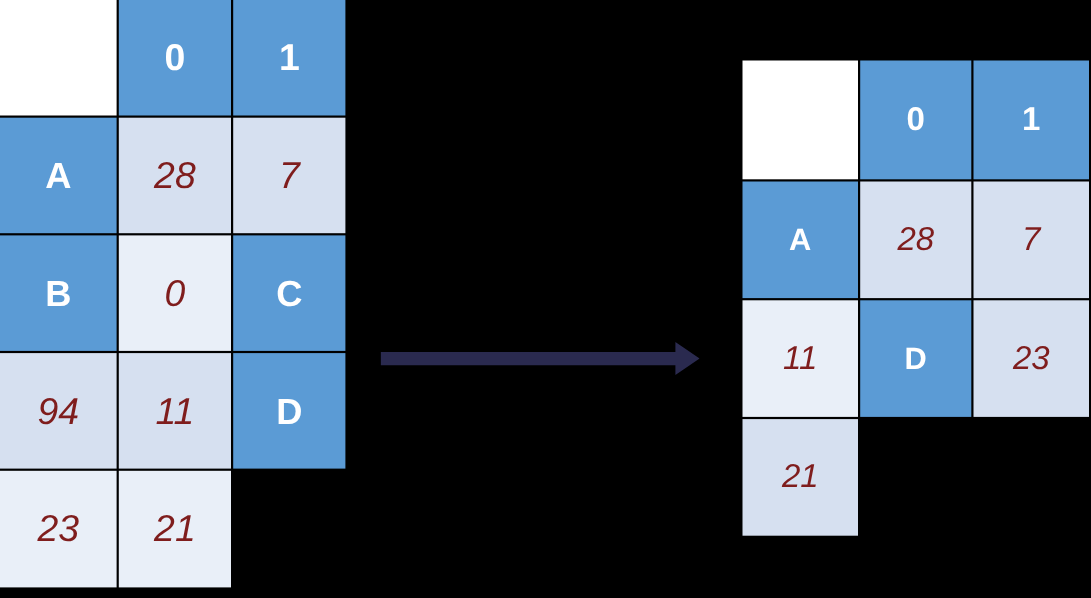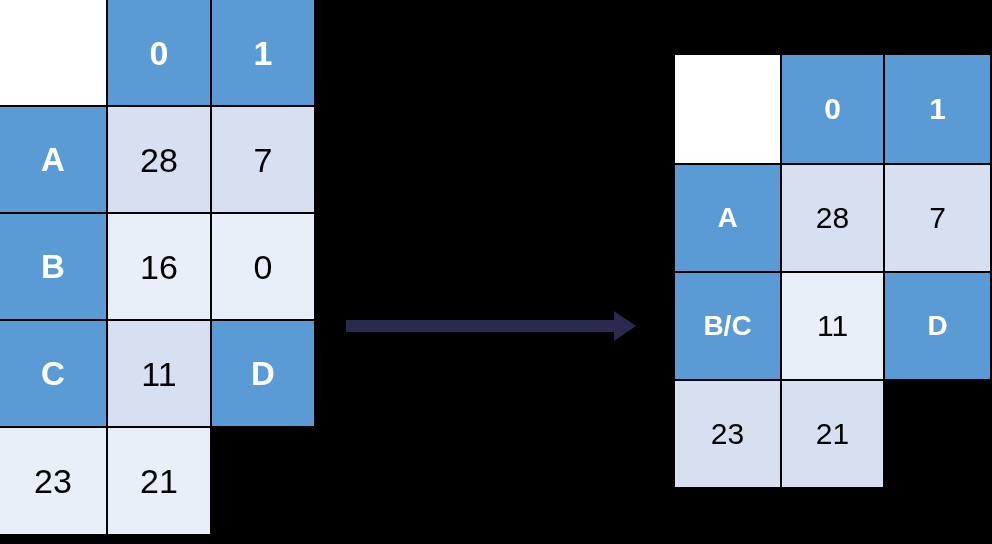--- a/index.html
+++ b/index.html
@@ -51,22 +51,23 @@
     font-weight: bold;
   }
 
   .cell-rowhead {
     background: #5b9bd5;
     color: #ffffff;
     font-weight: bold;
   }
 
   .cell-value {
-    color: #000000;
+    color: #7f1d1d;
     font-weight: normal;
+    font-style: italic;
   }
 
   .cell-value.band-dark  { background: #d6e0f0; }
   .cell-value.band-light { background: #e9eff8; }
 
   
   #table-left {
     left: 0px;
     top: 0px;
     width: 316px;
@@ -109,24 +110,24 @@
 
     <div class="cell cell-corner"></div>
     <div class="cell cell-colhead">0</div>
     <div class="cell cell-colhead">1</div>
 
     <div class="cell cell-rowhead">A</div>
     <div class="cell cell-value band-dark">28</div>
     <div class="cell cell-value band-dark">7</div>
 
     <div class="cell cell-rowhead">B</div>
-    <div class="cell cell-value band-light">16</div>
     <div class="cell cell-value band-light">0</div>
 
     <div class="cell cell-rowhead">C</div>
+    <div class="cell cell-value band-dark">94</div>
     <div class="cell cell-value band-dark">11</div>
 
     <div class="cell cell-rowhead">D</div>
     <div class="cell cell-value band-light">23</div>
     <div class="cell cell-value band-light">21</div>
 
   </div>
 
   <svg id="transform-arrow" viewBox="0 0 290 40">
     <polygon points="0,14 268,14 268,5 290,20 268,35 268,26 0,26" fill="#2a2a4f"></polygon>
@@ -135,21 +136,20 @@
   <div class="pivot-table" id="table-right">
 
     <div class="cell cell-corner"></div>
     <div class="cell cell-colhead">0</div>
     <div class="cell cell-colhead">1</div>
 
     <div class="cell cell-rowhead">A</div>
     <div class="cell cell-value band-dark">28</div>
     <div class="cell cell-value band-dark">7</div>
 
-    <div class="cell cell-rowhead">B/C</div>
     <div class="cell cell-value band-light">11</div>
 
     <div class="cell cell-rowhead">D</div>
     <div class="cell cell-value band-dark">23</div>
     <div class="cell cell-value band-dark">21</div>
 
   </div>
 
 </div>
 

